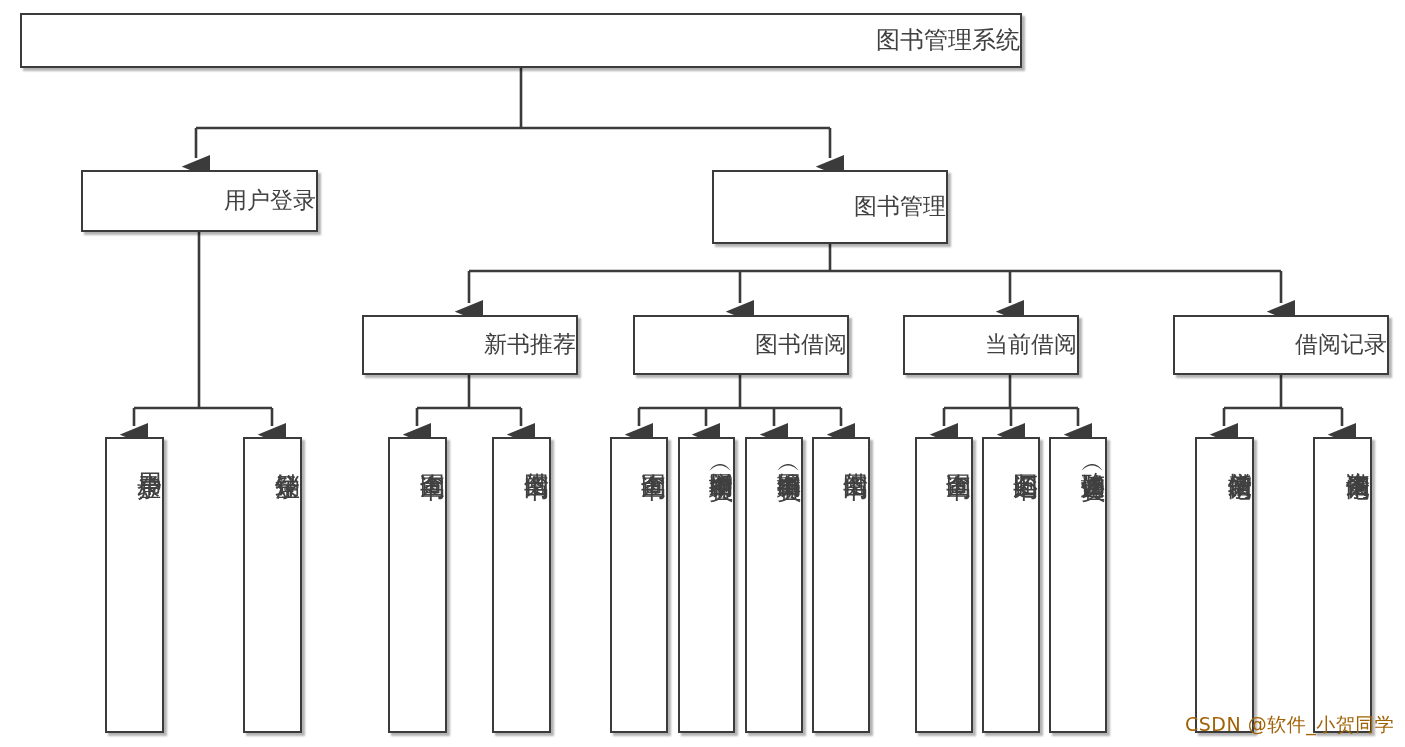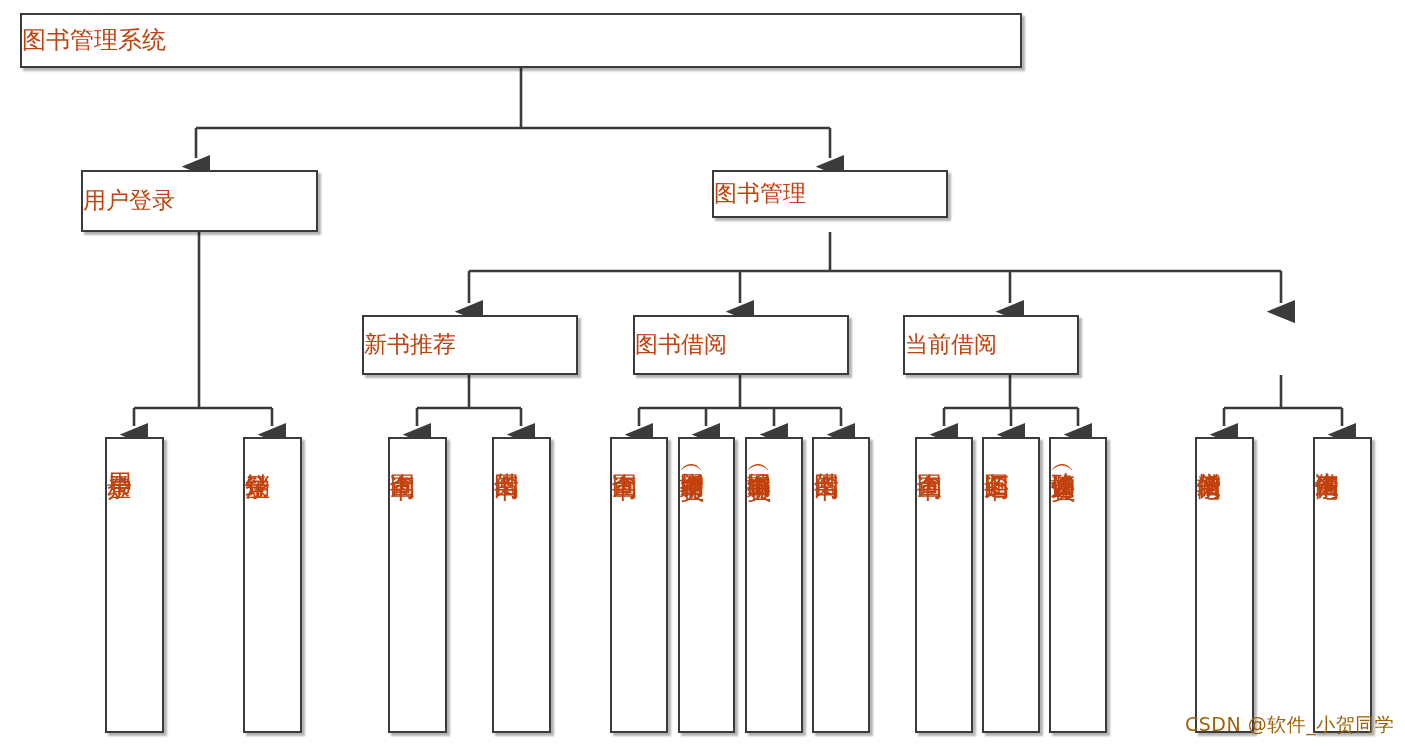--- a/index.html
+++ b/index.html
@@ -26,22 +26,22 @@
     height: 747px;
   }
   .node {
     position: absolute;
     box-sizing: border-box;
     background: #ffffff;
     border: 2px solid #3b3b3b;
     box-shadow: 3px 3px 2px rgba(0,0,0,0.30);
     display: flex;
     align-items: center;
-    justify-content: flex-start;
-    color: #c2410c;
+    justify-content: flex-end;
+    color: #404040;
     z-index: 2;
   }
   .node .label {
     display: block;
     text-align: center;
     line-height: 1.18;
     white-space: nowrap;
   }
   .node.horiz .label {
     font-size: 23px;
@@ -131,36 +131,39 @@
   </svg>
 
   <div class="node root horiz" style="left:20px; top:13px; width:1002px; height:55px;">
     <span class="label">图书管理系统</span>
   </div>
 
   <div class="node horiz" style="left:81px; top:170px; width:237px; height:62px;">
     <span class="label">用户登录</span>
   </div>
 
-  <div class="node horiz" style="left:712px; top:170px; width:236px; height:48px;">
+  <div class="node horiz" style="left:712px; top:170px; width:236px; height:74px;">
     <span class="label">图书管理</span>
   </div>
 
   <div class="node horiz" style="left:633px; top:315px; width:216px; height:60px;">
     <span class="label">图书借阅</span>
   </div>
 
   <div class="node horiz" style="left:362px; top:315px; width:216px; height:60px;">
     <span class="label">新书推荐</span>
   </div>
 
   <div class="node horiz" style="left:903px; top:315px; width:176px; height:60px;">
     <span class="label">当前借阅</span>
   </div>
 
+  <div class="node horiz" style="left:1173px; top:315px; width:216px; height:60px;">
+    <span class="label">借阅记录</span>
+  </div>
 
   <div class="node vert" style="left:105px; top:437px; width:59px; height:296px;">
     <span class="label">用户登录</span>
   </div>
 
   <div class="node vert" style="left:243px; top:437px; width:59px; height:296px;">
     <span class="label">注销登录</span>
   </div>
 
   <div class="node vert" style="left:388px; top:437px; width:59px; height:296px;">

